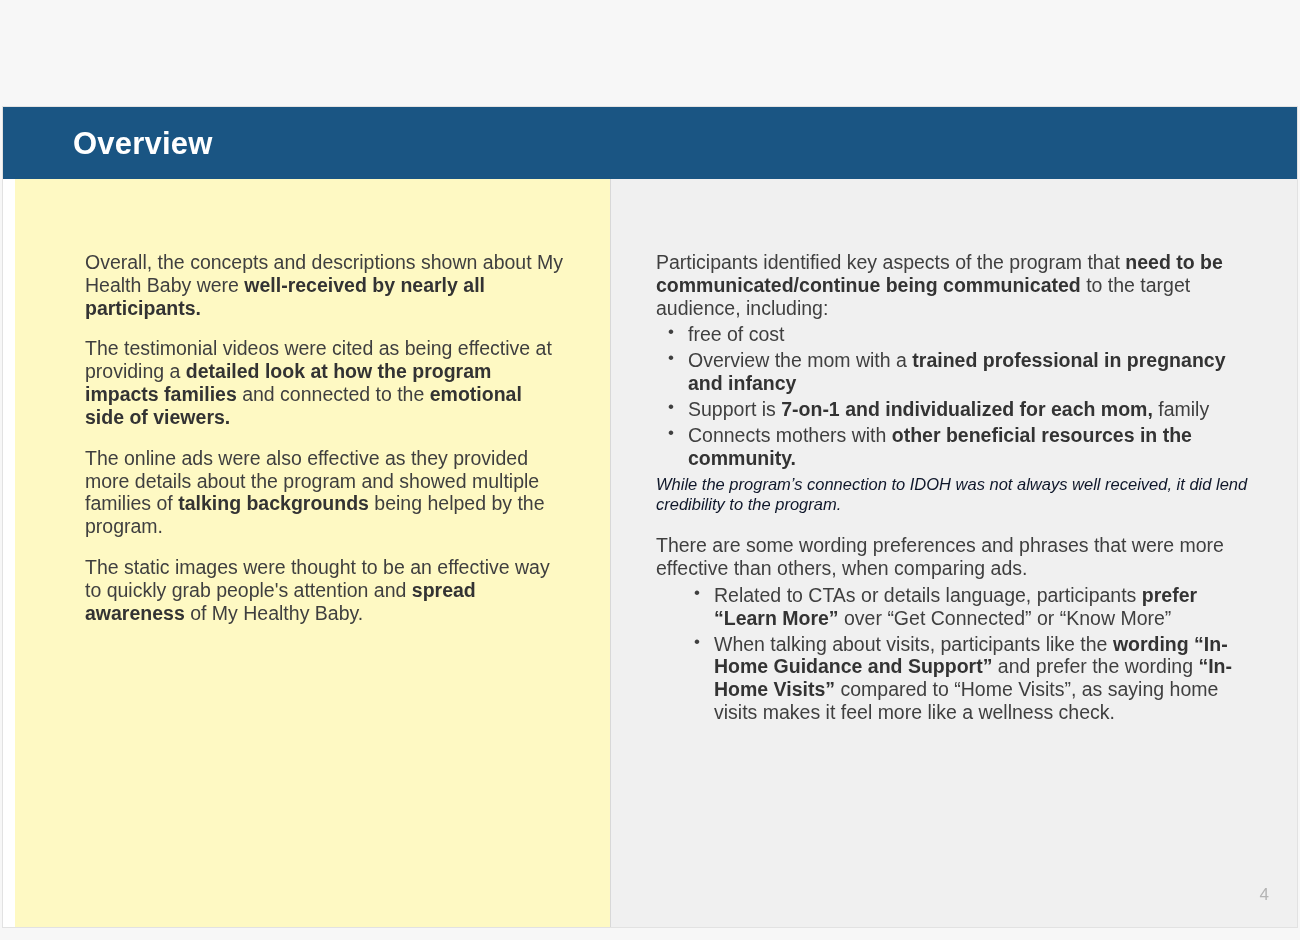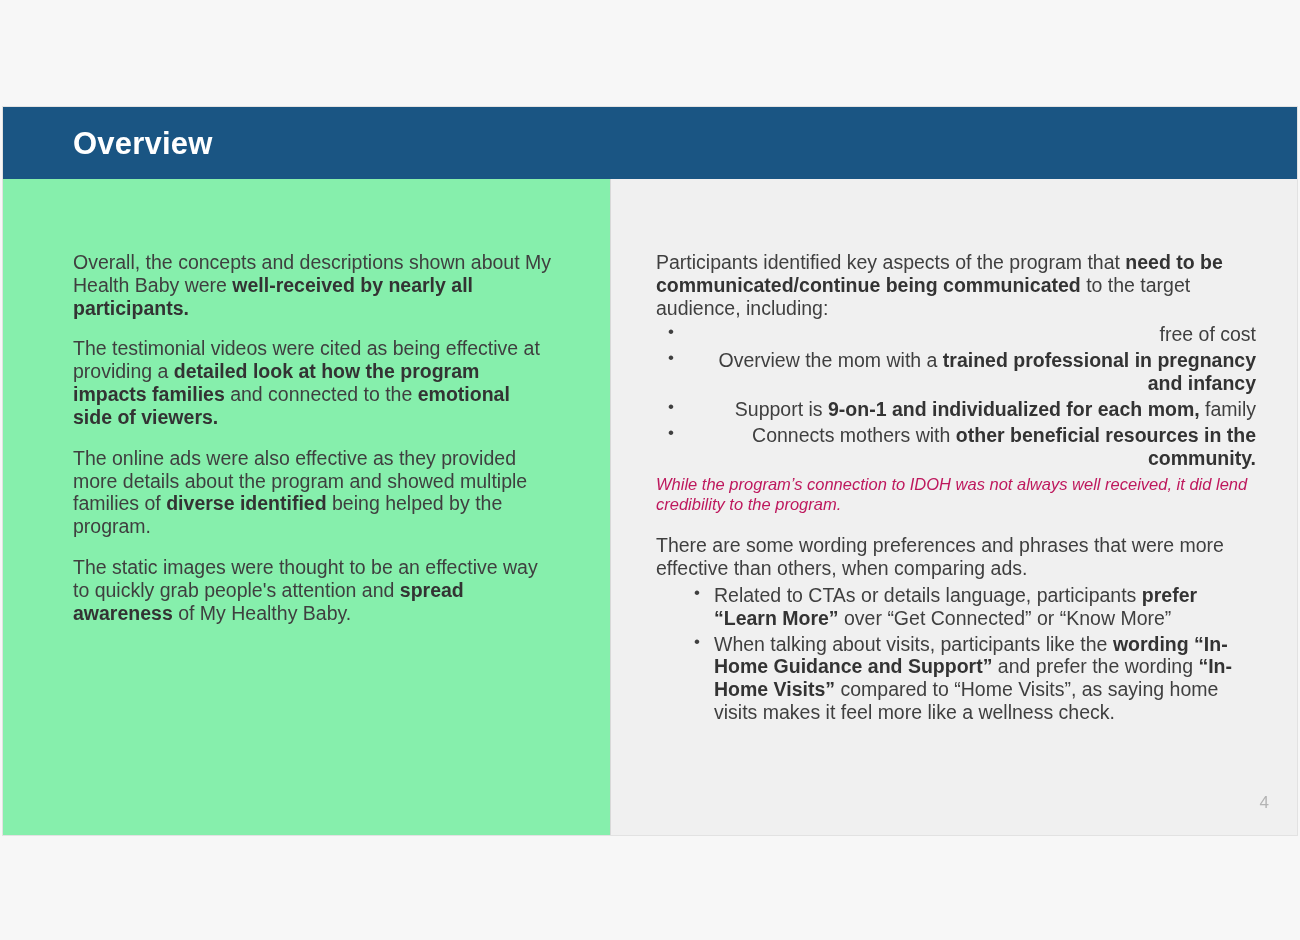--- a/index.html
+++ b/index.html
@@ -15,21 +15,21 @@
     width: 1300px;
     height: 940px;
     background: #f7f7f7;
     overflow: hidden;
   }
   .slide {
     position: absolute;
     left: 2px;
     top: 106px;
     width: 1296px;
-    height: 730px;
+    height: 822px;
     background: #ffffff;
     border: 1px solid #e2e2e2;
     box-sizing: border-box;
     padding-left: 48px;
   }
   .title-bar {
     position: absolute;
     left: 0;
     top: 0;
     width: 100%;
@@ -48,25 +48,25 @@
   }
   .body-area {
     position: absolute;
     left: 0;
     top: 72px;
     right: 0;
     bottom: 0;
   }
   .col-left {
     position: absolute;
-    left: 0;
+    left: 12px;
     top: 0;
     width: 607px;
     height: 100%;
-    background: #86efac;
+    background: #fef9c3;
     box-sizing: border-box;
   }
   .col-right {
     position: absolute;
     left: 607px;
     top: 0;
     right: 0;
     height: 100%;
     background: #f0f0f0;
     border-left: 1px solid #d8d8d8;
@@ -97,21 +97,20 @@
     padding: 0 0 0 30px;
     list-style: none;
   }
   ul.bullets li {
     position: relative;
     font-size: 19.5px;
     line-height: 1.17;
     color: #3f3f3f;
     margin-bottom: 3px;
     padding-left: 2px;
-    text-align: right;
   }
   ul.bullets li:before {
     content: "\2022";
     position: absolute;
     left: -18px;
     top: -1px;
     font-size: 17px;
     color: #3f3f3f;
   }
   ul.bullets2 {
@@ -132,21 +131,21 @@
     left: -20px;
     top: -1px;
     font-size: 17px;
     color: #3f3f3f;
   }
   .note {
     margin: 6px 0 0 0;
     font-size: 16.5px;
     font-style: italic;
     line-height: 1.18;
-    color: #be185d;
+    color: #0f172a;
   }
   .gap { height: 20px; }
   .slide-number {
     position: absolute;
     right: 28px;
     bottom: 22px;
     font-size: 17px;
     color: #b4b4b4;
   }
 </style>
@@ -159,32 +158,32 @@
     <div class="title-bar">
       <div class="title-text">Overview</div>
     </div>
 
     <div class="body-area">
 
       <div class="col-left">
         <div class="left-inner">
           <p class="para" id="lp1"><span>Overall, the concepts and descriptions shown about My Health Baby were </span><span class="b">well-received by nearly all participants.</span></p>
           <p class="para" id="lp2"><span>The testimonial videos were cited as being effective at providing a </span><span class="b">detailed look at how the program impacts families</span><span> and connected to the </span><span class="b">emotional side of viewers.</span></p>
-          <p class="para" id="lp3"><span>The online ads were also effective as they provided more details about the program and showed multiple families of </span><span class="b">diverse identified</span><span> being helped by the program.</span></p>
+          <p class="para" id="lp3"><span>The online ads were also effective as they provided more details about the program and showed multiple families of </span><span class="b">talking backgrounds</span><span> being helped by the program.</span></p>
           <p class="para" id="lp4"><span>The static images were thought to be an effective way to quickly grab people's attention and </span><span class="b">spread awareness</span><span> of My Healthy Baby.</span></p>
         </div>
       </div>
 
       <div class="col-right">
         <div class="right-inner">
           <p class="para" style="margin-bottom:4px;" id="ri1"><span>Participants identified key aspects of the program that </span><span class="b">need to be communicated/continue being communicated</span><span> to the target audience, including:</span></p>
           <ul class="bullets" id="rb1">
               <li><span>free of cost</span></li>
               <li><span>Overview the mom with a </span><span class="b">trained professional in pregnancy and infancy</span></li>
-              <li><span>Support is </span><span class="b">9-on-1 and individualized for each mom,</span><span> family</span></li>
+              <li><span>Support is </span><span class="b">7-on-1 and individualized for each mom,</span><span> family</span></li>
               <li><span>Connects mothers with </span><span class="b">other beneficial resources in the community.</span></li>
             </ul>
           <p class="note">While the program’s connection to IDOH was not always well received, it did lend credibility to the program.</p>
           <div class="gap"></div>
           <p class="para" style="margin-bottom:4px;" id="ri2"><span>There are some wording preferences and phrases that were more effective than others, when comparing ads.</span></p>
           <ul class="bullets2" id="rb2">
               <li><span>Related to CTAs or details language, participants </span><span class="b">prefer “Learn More”</span><span> over “Get Connected” or “Know More”</span></li>
               <li><span>When talking about visits, participants like the </span><span class="b">wording “In-Home Guidance and Support”</span><span> and prefer the wording </span><span class="b">“In-Home Visits”</span><span> compared to “Home Visits”, as saying home visits makes it feel more like a wellness check.</span></li>
             </ul>
         </div>

